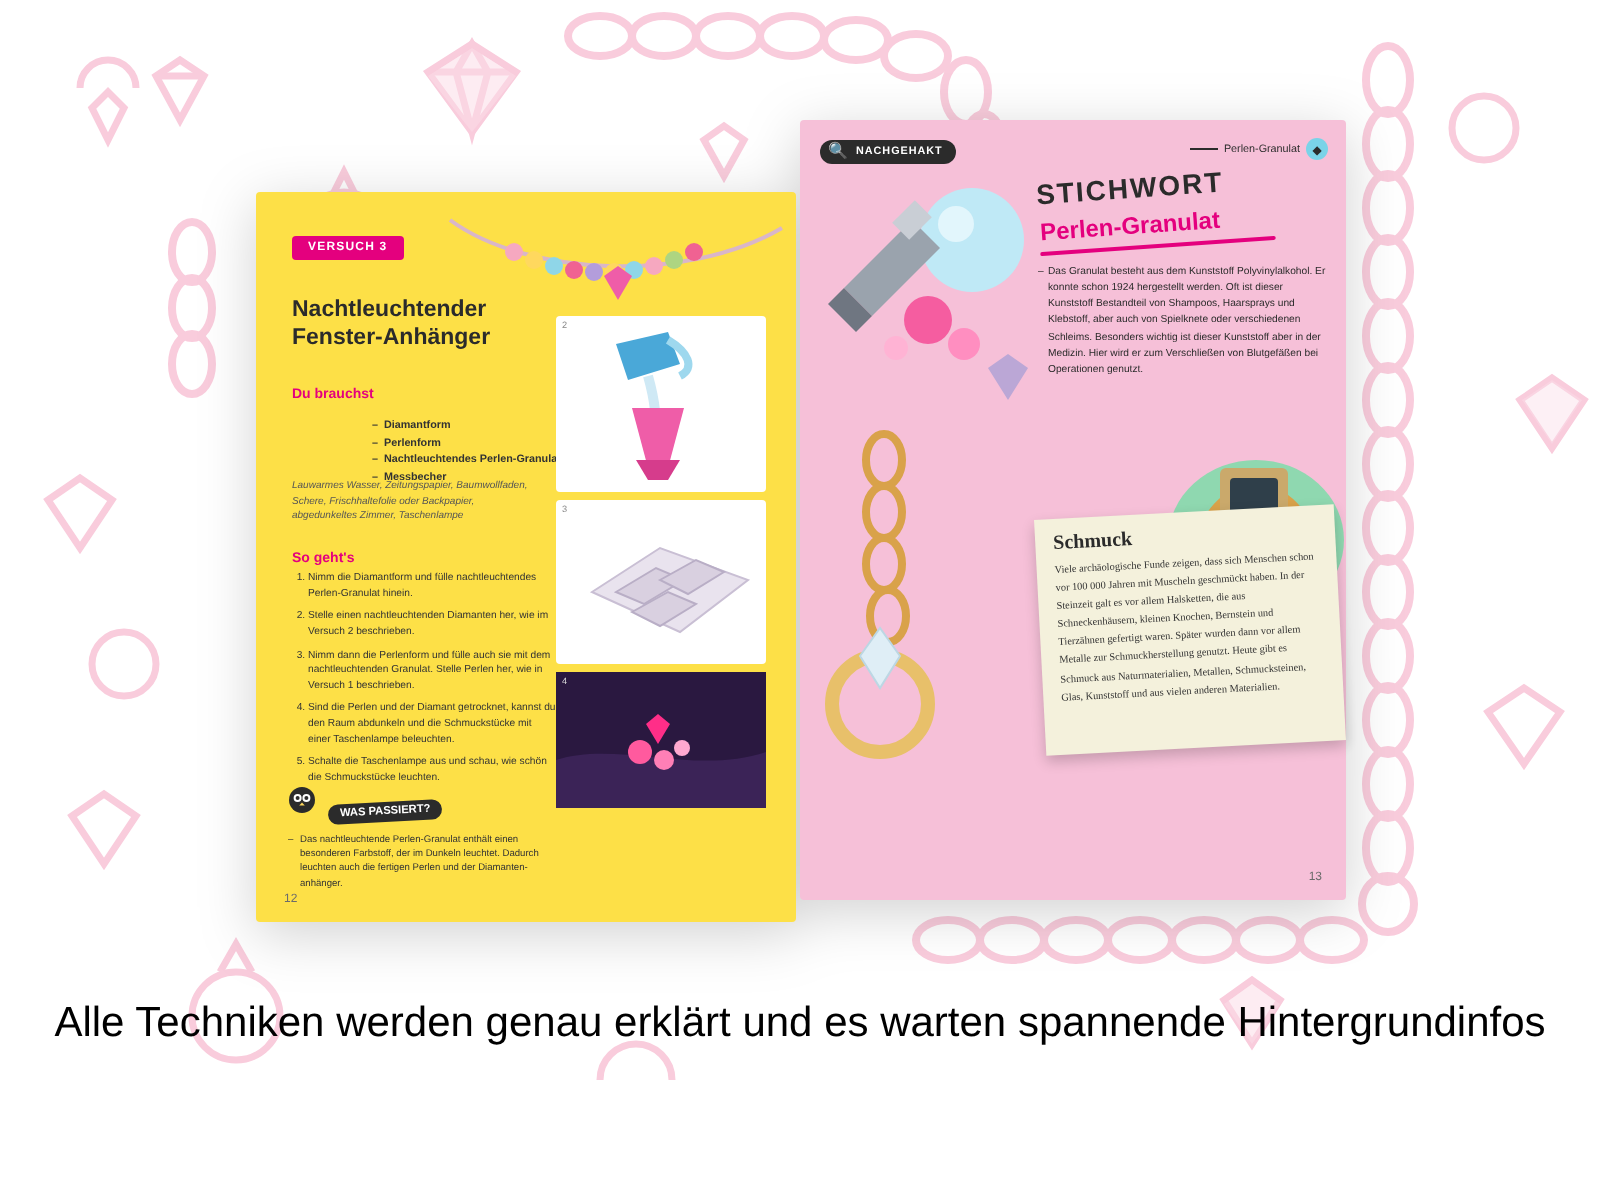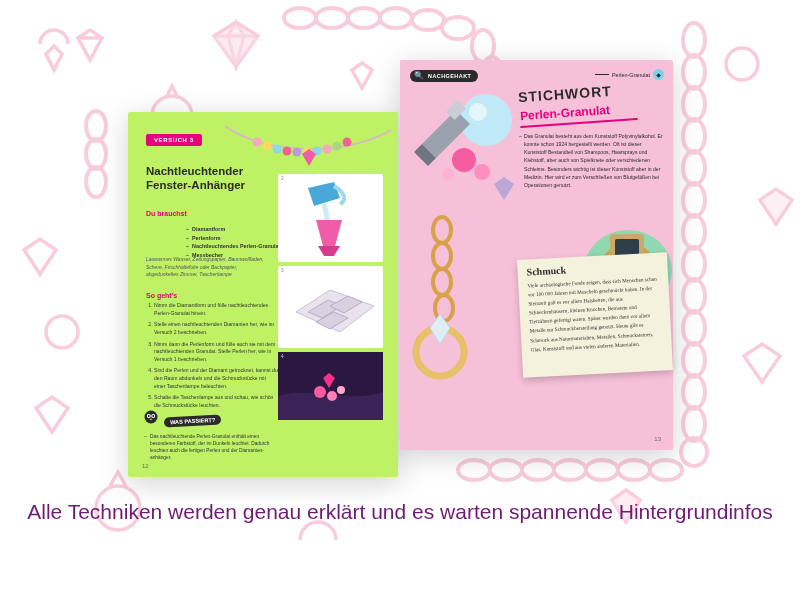--- a/index.html
+++ b/index.html
@@ -7,22 +7,22 @@
        font-family:"Liberation Sans",sans-serif;position:relative;}
 
   
   .bg{position:absolute;inset:0;background:#ffffff;overflow:hidden;}
 
   
   .spread{position:absolute;left:128px;top:60px;width:545px;height:420px;
           filter:drop-shadow(0 6px 14px rgba(0,0,0,.18));}
 
   
-  .page-left{position:absolute;left:0;top:52px;width:270px;height:365px;
-             background:#bef264;border-radius:2px;}
+  .page-left{position:absolute;left:0;top:36px;width:270px;height:365px;
+             background:#fde047;border-radius:2px;}
   .page-right{position:absolute;left:272px;top:0px;width:273px;height:390px;
               background:#f6c0d8;border-radius:2px;}
 
   
   .versuch-tag{position:absolute;left:18px;top:22px;background:#e4007e;color:#fff;
       font-size:6px;font-weight:bold;letter-spacing:.6px;padding:3px 8px;border-radius:2px;}
   .necklace{position:absolute;left:95px;top:8px;width:170px;height:46px;}
   .l-title{position:absolute;left:18px;top:52px;width:130px;color:#2b2b2b;
       font-size:11.5px;font-weight:bold;line-height:1.25;}
   .l-sub{position:absolute;left:18px;color:#e4007e;font-size:7px;font-weight:bold;}
@@ -64,21 +64,21 @@
   .r-body:before{content:"–";position:absolute;left:-5px;top:0;}
   .schmuck-card{position:absolute;left:120px;top:196px;width:150px;height:118px;
         background:#f4f1dc;transform:rotate(-3deg);box-shadow:0 3px 7px rgba(0,0,0,.2);
         padding:7px 9px;box-sizing:border-box;}
   .schmuck-card h4{margin:0 0 4px 0;font-size:10px;font-family:"Liberation Serif",serif;color:#2b2b2b;}
   .schmuck-card p{margin:0;font-size:5.2px;line-height:1.75;color:#333;
         font-family:"Liberation Serif",serif;}
   .pg-right{position:absolute;right:12px;bottom:8px;font-size:6px;color:#6b6b6b;}
 
   
-  .caption{position:absolute;left:0;right:0;top:498px;text-align:center;color:#701a75;
+  .caption{position:absolute;left:0;right:0;top:498px;text-align:center;color:#000000;
         font-size:21px;line-height:1.35;font-family:"Liberation Sans",sans-serif;}
 </style>
 </head>
 <body>
 
 <div class="bg">
   <svg width="800" height="600" style="position:absolute;left:0;top:0">
     <g stroke="#f9ccdc" stroke-width="4" fill="none">
 
       <ellipse cx="300" cy="18" rx="16" ry="10"></ellipse>

